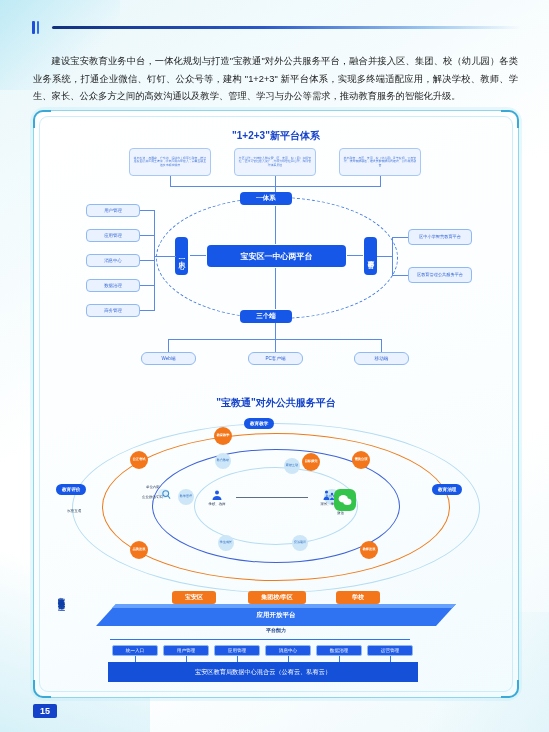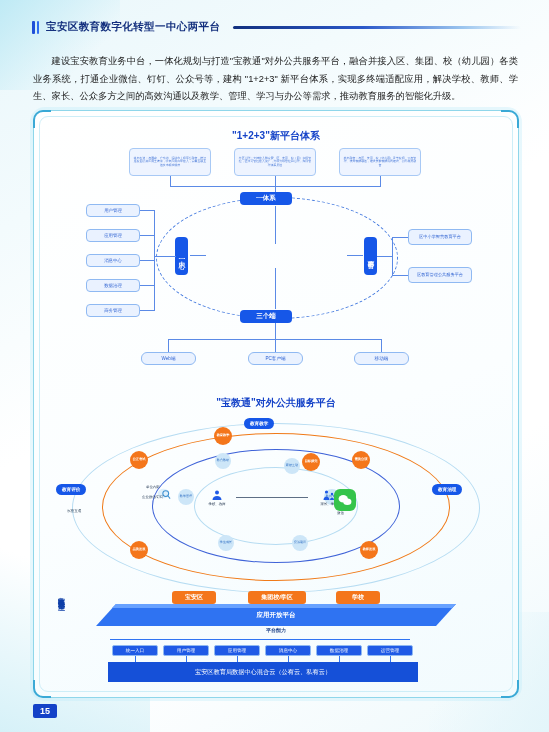--- a/index.html
+++ b/index.html
@@ -80,21 +80,20 @@
 
 <div class="page-deco-tl"></div>
 <div class="page-deco-bl"></div>
 <div class="page-deco-br"></div>
 
 <div class="hdr">
   <span class="hdr-bars">
       <i></i>
       <i></i>
     </span>
-  <span class="hdr-title">宝安区教育数字化转型一中心两平台</span>
   <span class="hdr-rule"></span>
 </div>
 
 <p class="para">建设宝安教育业务中台，一体化规划与打造"宝教通"对外公共服务平台，融合并接入区、集团、校（幼儿园）各类业务系统，打通企业微信、钉钉、公众号等，建构 "1+2+3" 新平台体系，实现多终端适配应用，解决学校、教师、学生、家长、公众多方之间的高效沟通以及教学、管理、学习与办公等需求，推动教育服务的智能化升级。</p>
 
 <div class="fig">
   <div class="fig-inner"></div>
   <div class="corner c-tl"></div>
   <div class="corner c-tr"></div>
   <div class="corner c-bl"></div>
@@ -114,20 +113,21 @@
   <div class="ellipse-dash" style="left:122px;top:86px;width:240px;height:120px;"></div>
 
   <div class="blue-solid" style="left:206px;top:81px;width:52px;height:13px;font-size:6.5px;">一体系</div>
 
   <div class="blue-solid" style="left:206px;top:199px;width:52px;height:13px;font-size:6.5px;">三个端</div>
 
   <div class="blue-solid vert" style="left:141px;top:126px;width:13px;height:38px;font-size:6.5px;">一中心</div>
 
   <div class="blue-solid vert" style="left:330px;top:126px;width:13px;height:38px;font-size:6.5px;">两平台</div>
 
+  <div class="blue-solid" style="left:173px;top:134px;width:139px;height:22px;font-size:8px;">宝安区一中心两平台</div>
 
   <div class="ln" style="left:156px;top:144px;width:16px;height:1px;"></div>
   <div class="ln" style="left:313px;top:144px;width:16px;height:1px;"></div>
   <div class="ln" style="left:241px;top:95px;width:1px;height:38px;"></div>
   <div class="ln" style="left:241px;top:157px;width:1px;height:41px;"></div>
 
   <div class="nbox" style="left:52px;top:93px;width:54px;height:13px;font-size:4.4px;">用户管理</div>
   <div class="nbox" style="left:52px;top:118px;width:54px;height:13px;font-size:4.4px;">应用管理</div>
   <div class="nbox" style="left:52px;top:143px;width:54px;height:13px;font-size:4.4px;">消息中心</div>
   <div class="nbox" style="left:52px;top:168px;width:54px;height:13px;font-size:4.4px;">数据治理</div>

